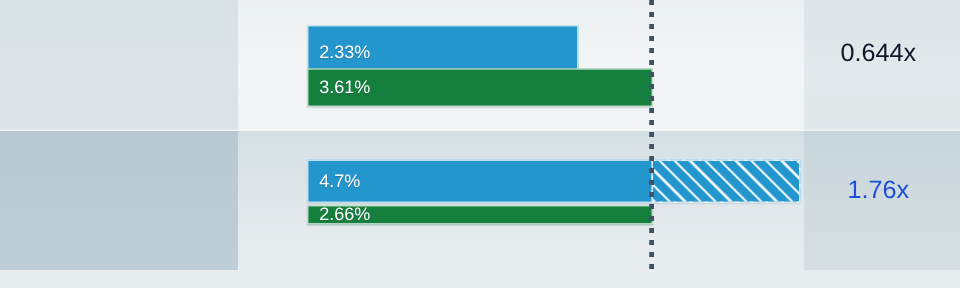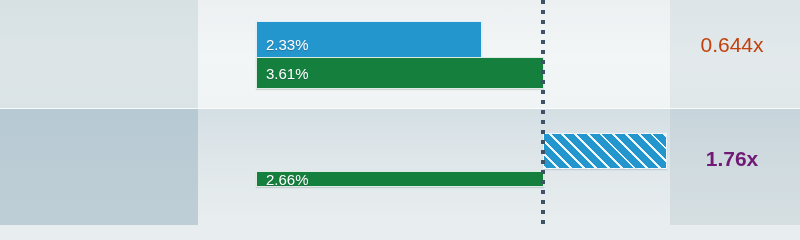--- a/index.html
+++ b/index.html
@@ -166,30 +166,33 @@
   <div class="row r0">
 
     <div class="bar primary">
       <span class="bar-value">2.33%</span>
     </div>
 
     <div class="bar secondary">
       <span class="bar-value">3.61%</span>
     </div>
 
-    <div class="ratio-label" style="color:#c2410c;">0.644x</div>
+    <div class="ratio-label" style="color:#0f172a;">0.644x</div>
   </div>
 
   <div class="row r1">
 
+    <div class="bar primary">
+      <span class="bar-value">4.7%</span>
+    </div>
 
     <div class="bar-hatch"></div>
 
     <div class="bar secondary">
       <span class="bar-value">2.66%</span>
     </div>
 
-    <div class="ratio-label" style="color:#701a75;font-weight:bold;">1.76x</div>
+    <div class="ratio-label" style="color:#1d4ed8;">1.76x</div>
   </div>
 
   <div class="ref-line"></div>
 
 </div>
 
 </body></html>

